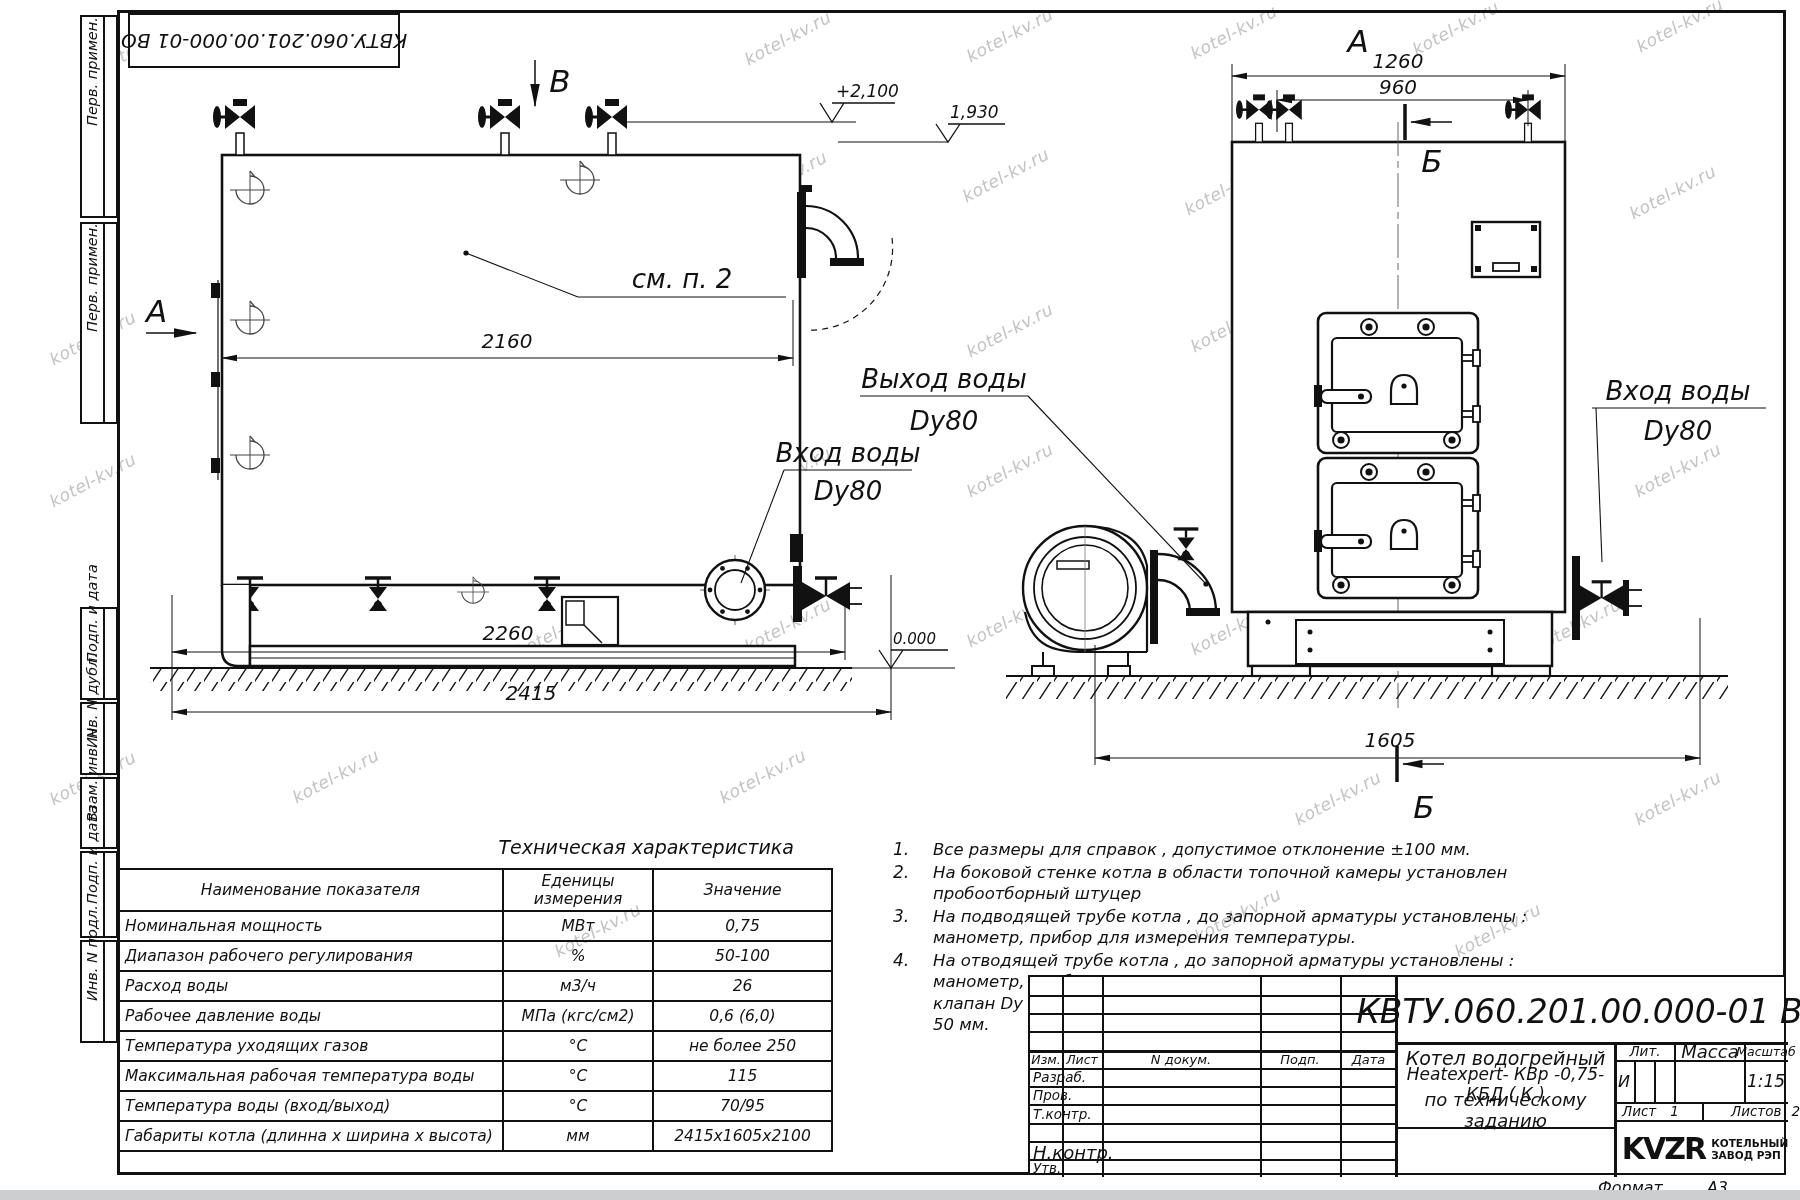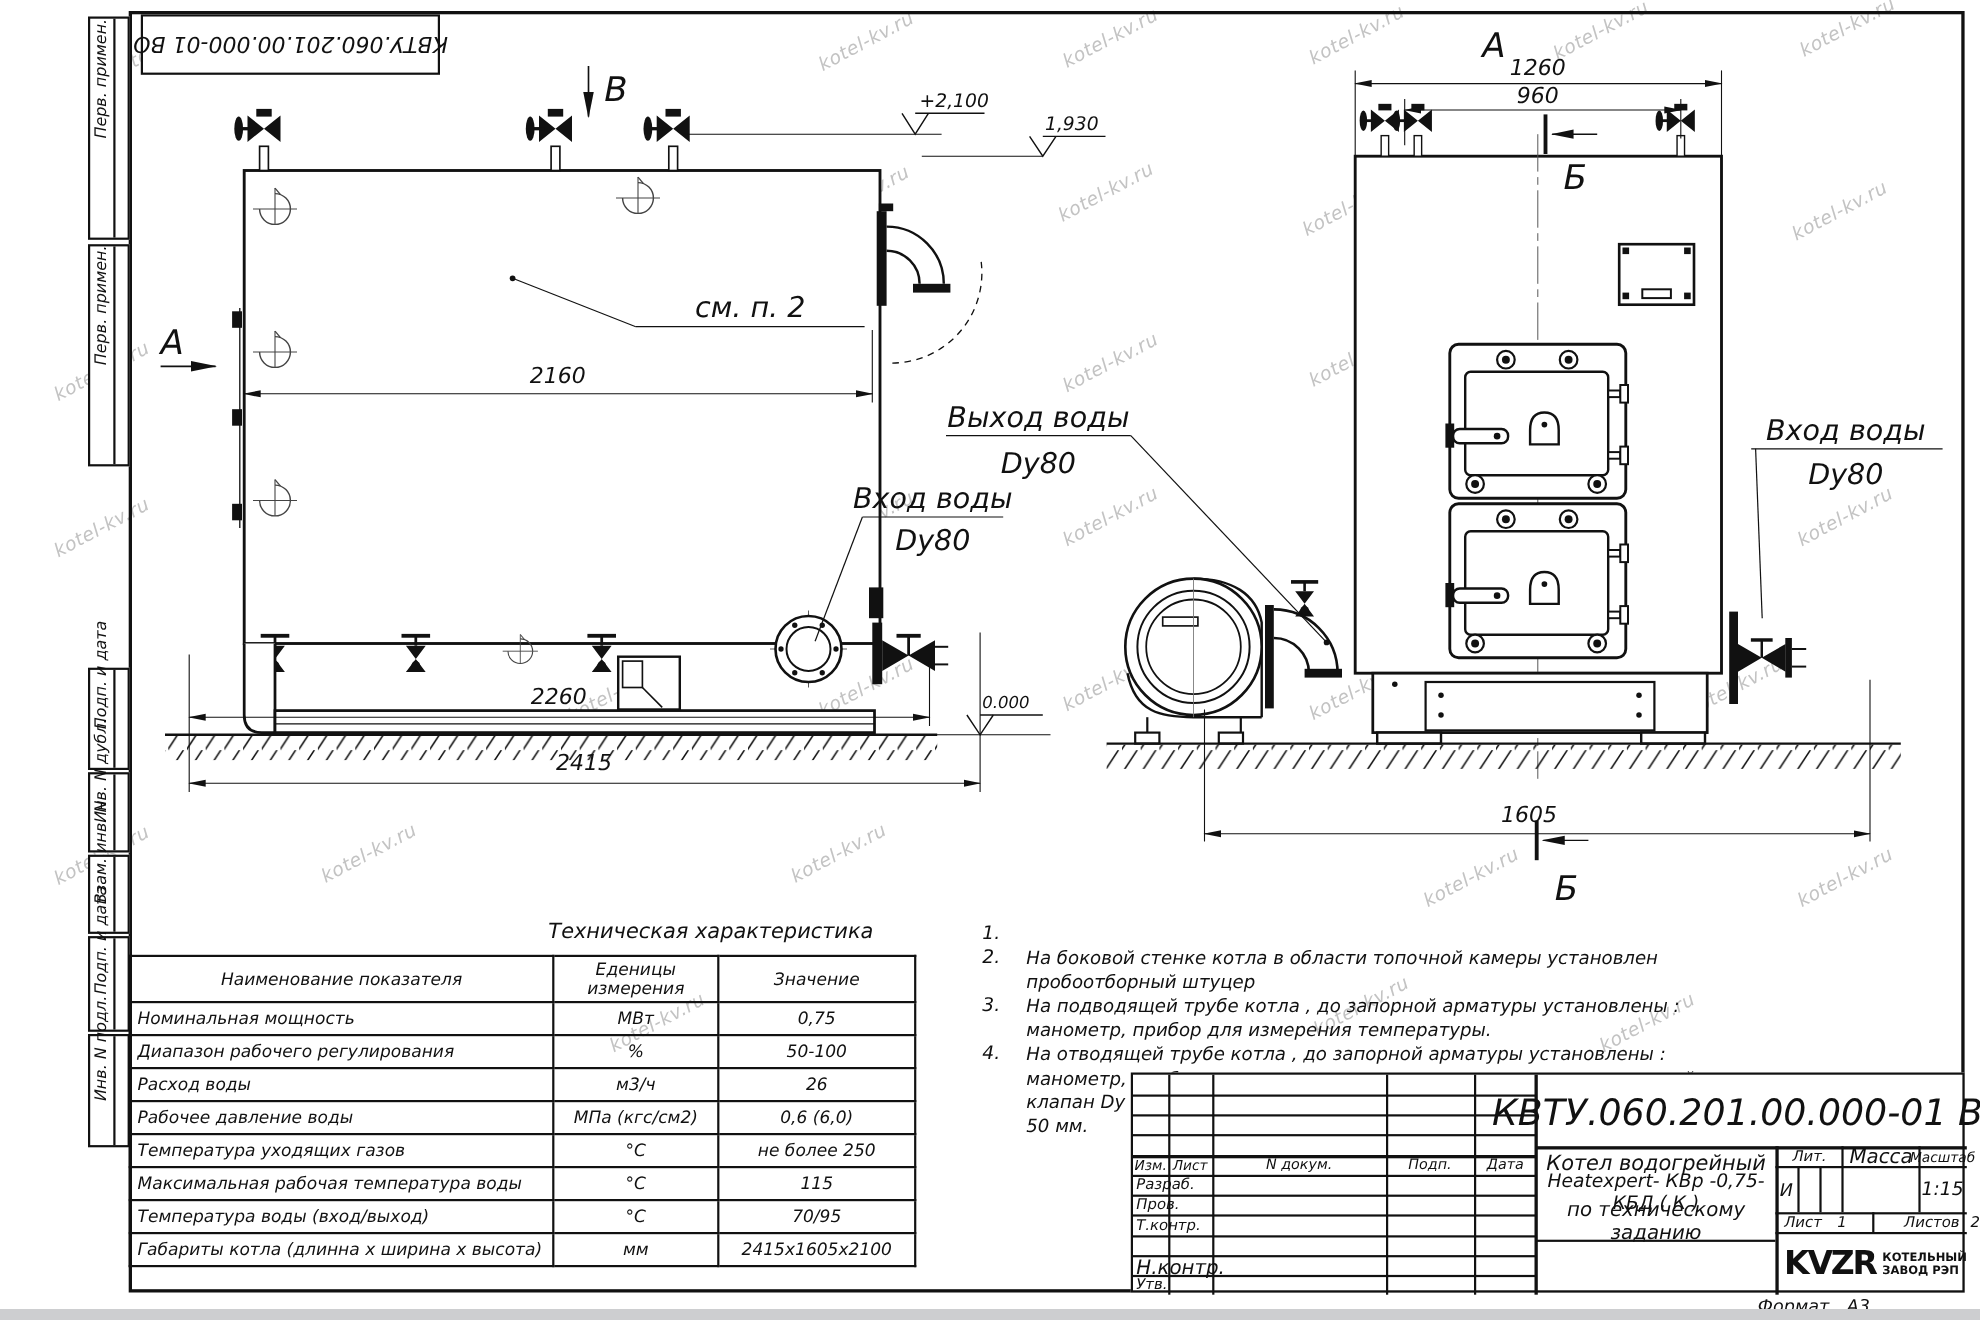--- a/index.html
+++ b/index.html
@@ -32,21 +32,21 @@
   
   #notes{left:893px;top:839px;width:678px;z-index:4;}
   .note{display:flex;margin-bottom:1px;}
   .note .n{width:40px;font-size:17px;font-style:italic;flex:none;}
   .note .t{font-size:16.5px;font-style:italic;line-height:21.5px;}
   
   #tb{left:1028px;top:975px;width:758px;height:200px;border:2.5px solid #111;z-index:4;background:#fff;}
   .tl{position:absolute;background:#111;}
   .tc{position:absolute;font-style:italic;display:flex;align-items:center;}
   .ctr{justify-content:center;text-align:center;}
-  #fmt{left:1598px;top:1178px;width:190px;display:flex;gap:16px;font-size:16px;font-style:italic;z-index:4;}
+  #fmt{left:1598px;top:1178px;width:190px;display:flex;gap:44px;font-size:16px;font-style:italic;z-index:4;}
   #graybar{left:0;top:1190px;width:1800px;height:10px;background:#cdced0;z-index:5;}
   .logo-row{display:flex;align-items:center;justify-content:center;width:100%;gap:6px;}
   .kvzr{font-size:30px;font-weight:bold;font-style:normal;letter-spacing:-2px;}
   .org{font-size:10.5px;font-weight:bold;font-style:normal;line-height:12px;}
 </style>
 </head>
 <body>
 
 <div id="page">
 
@@ -458,20 +458,21 @@
           <td>Габариты котла (длинна х ширина х высота)</td>
           <td class="c">мм</td>
           <td class="c">2415х1605х2100</td>
         </tr>
   </tbody>
     </table>
 
   <div id="notes" class="abs">
     <div class="note">
         <div class="n">1.</div>
+        <div class="t">Все размеры для справок , допустимое отклонение  ±100 мм.</div>
       </div>
     <div class="note">
         <div class="n">2.</div>
         <div class="t">На боковой стенке котла в области топочной камеры установлен пробоотборный штуцер</div>
       </div>
     <div class="note">
         <div class="n">3.</div>
         <div class="t">На  подводящей трубе котла , до запорной арматуры установлены :  манометр, прибор для измерения температуры.</div>
       </div>
     <div class="note">

